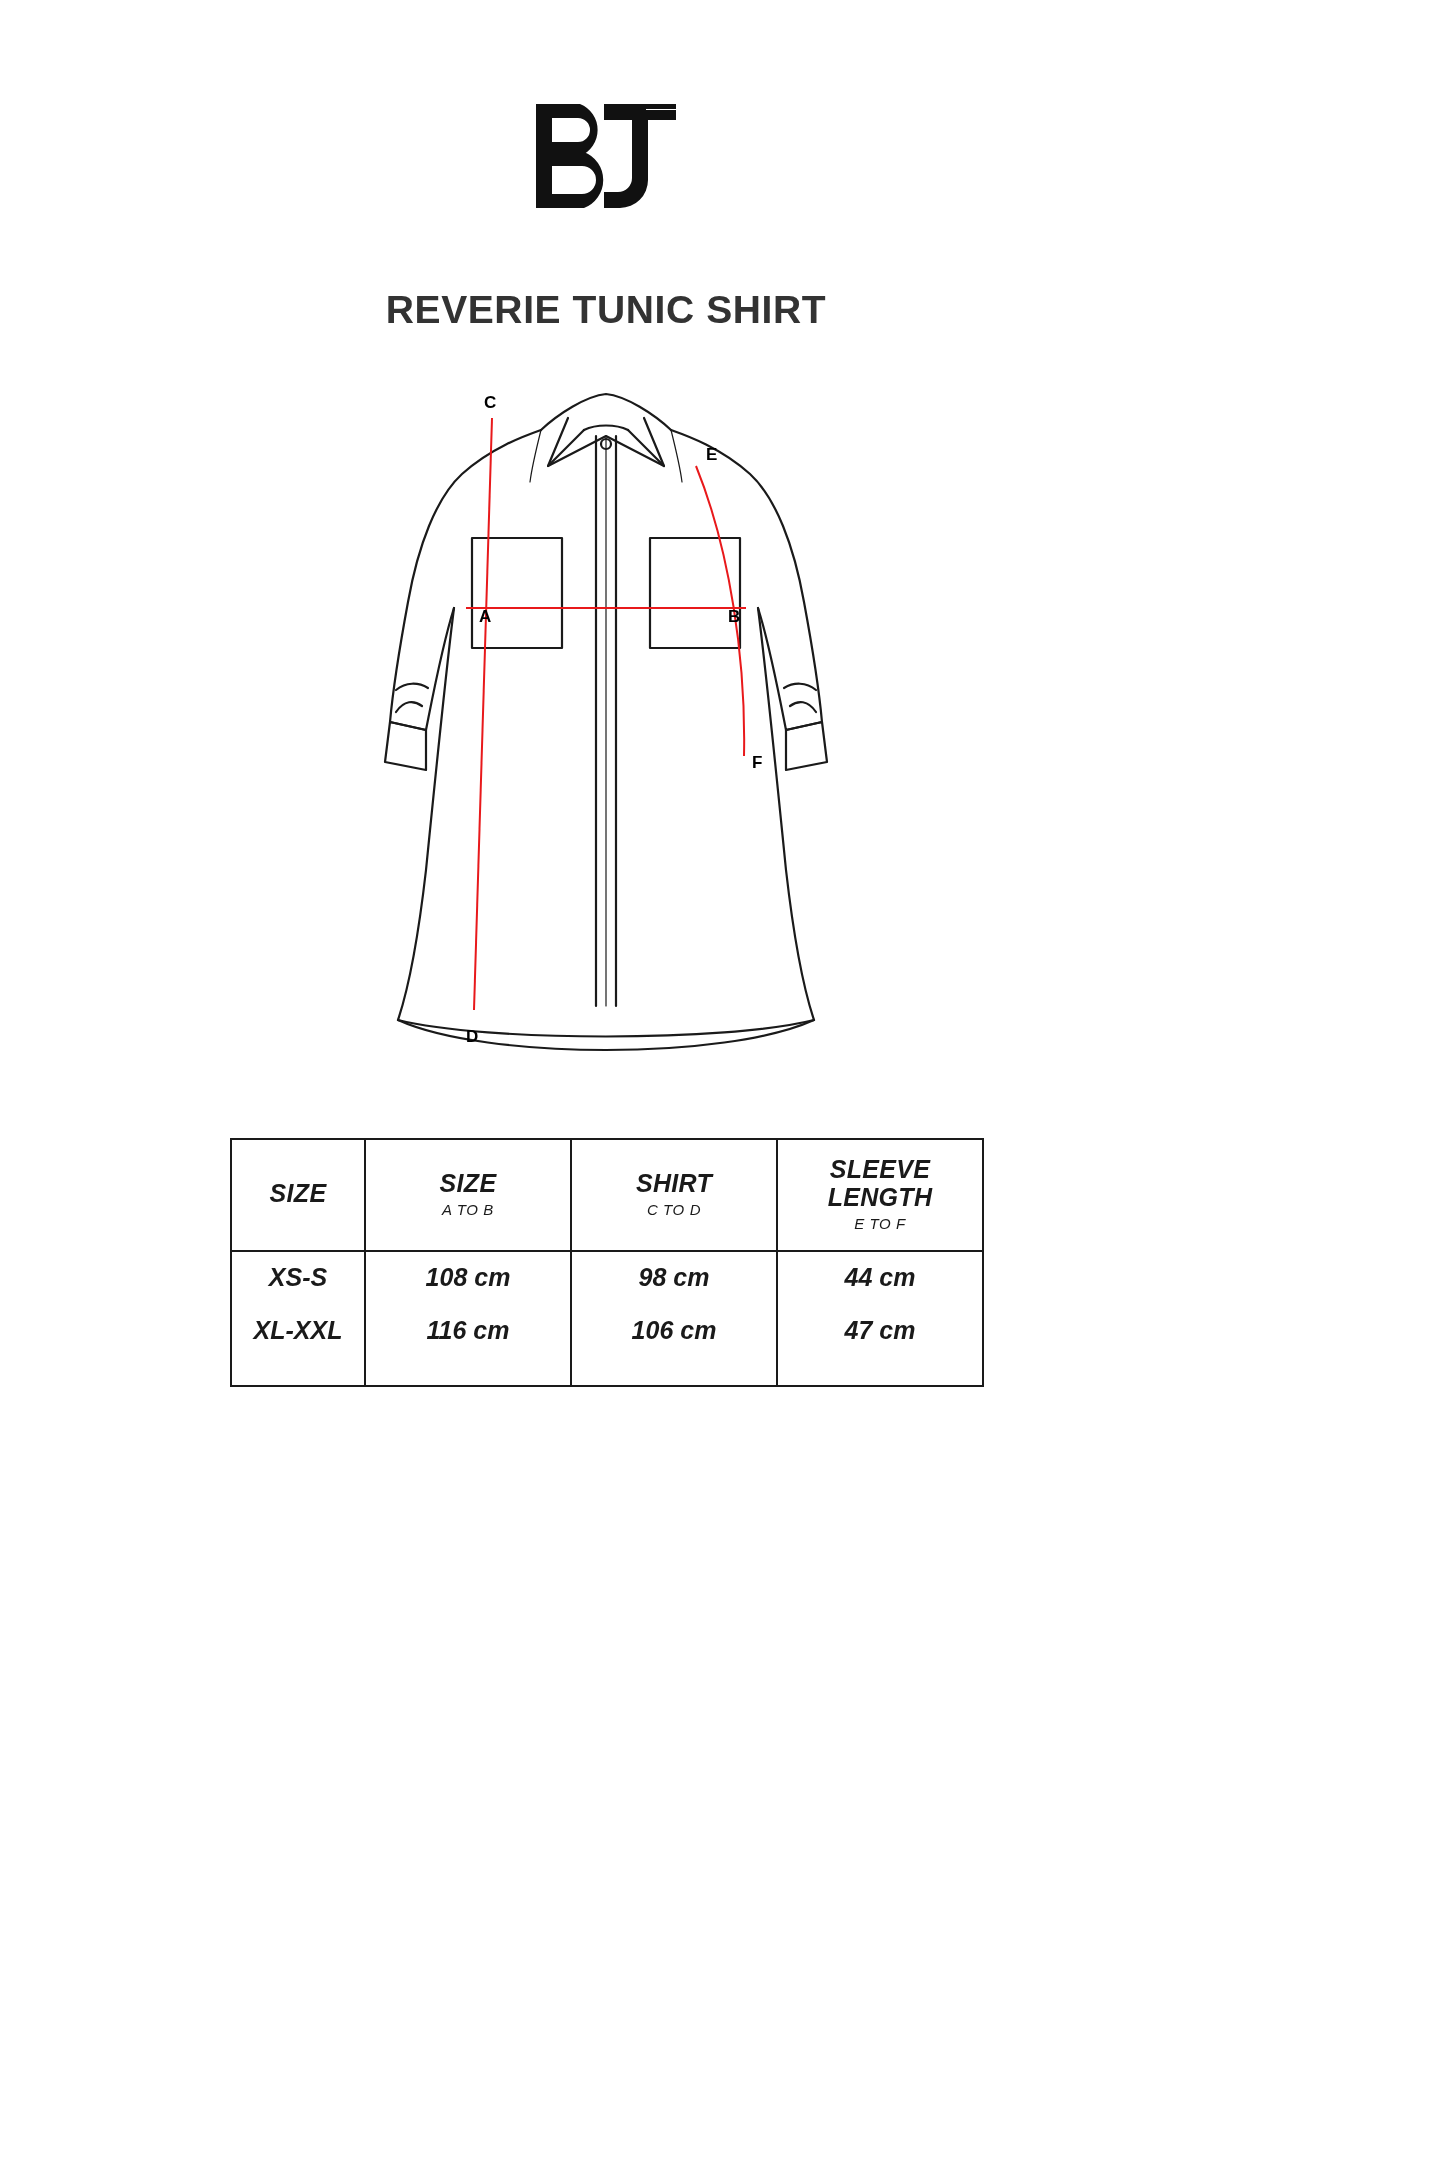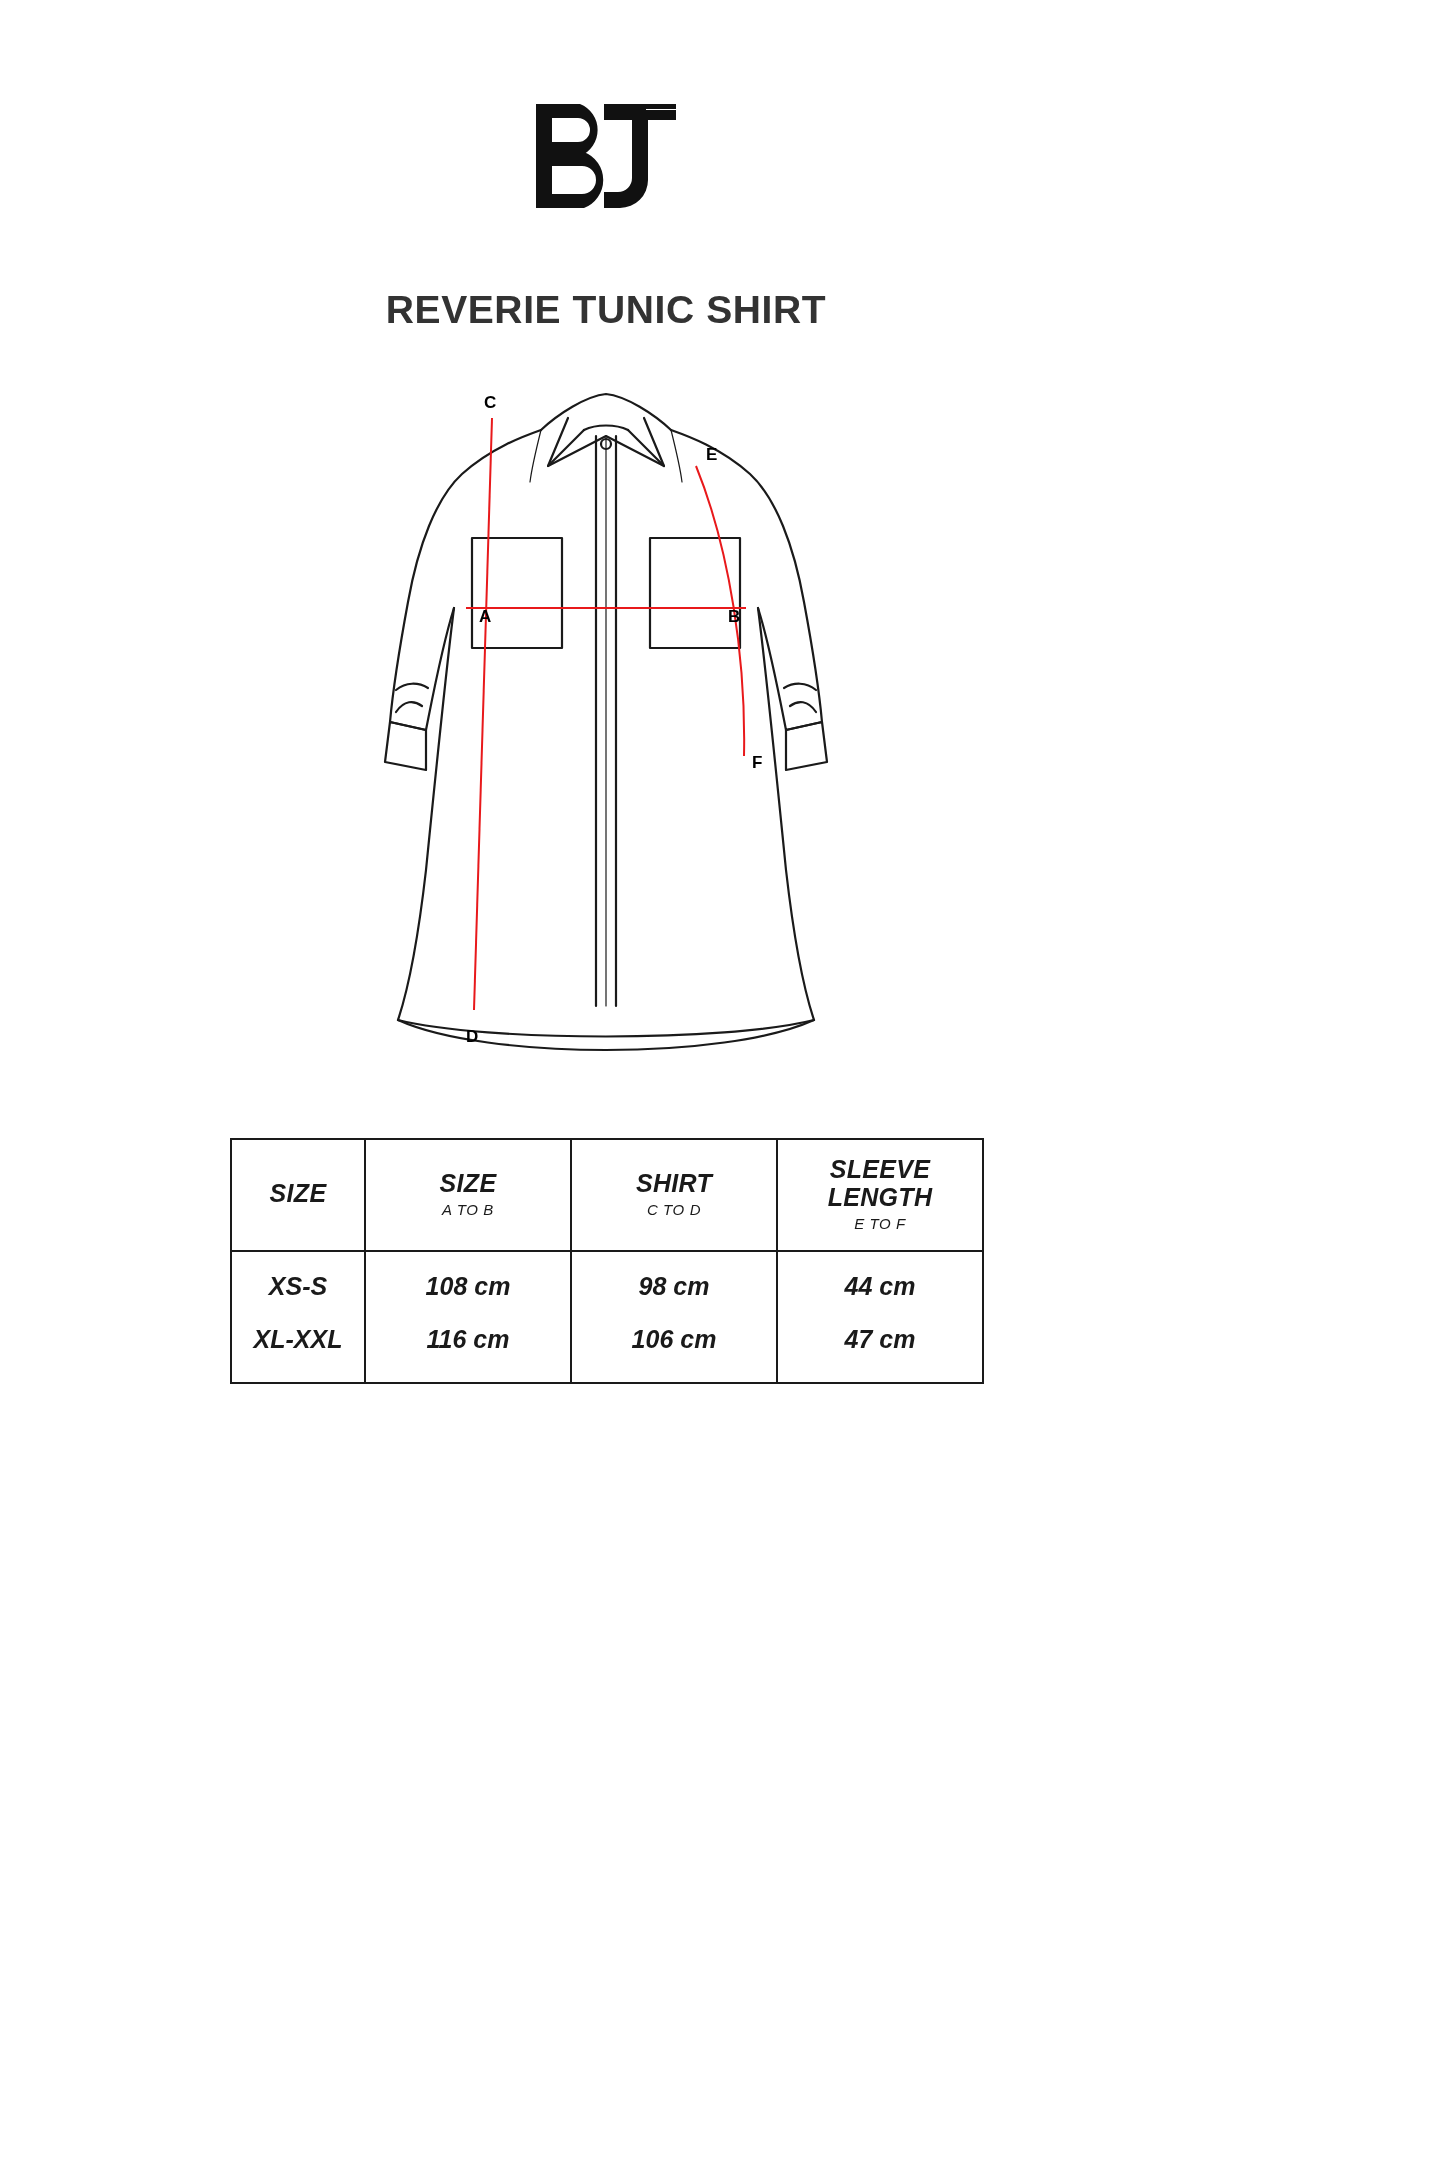--- a/index.html
+++ b/index.html
@@ -101,22 +101,22 @@
   }
   table.size-chart tbody td {
     font-size: 25px;
     font-weight: bold;
     padding: 12px 4px;
     border-left: 2px solid #1a1a1a;
     border-right: 2px solid #1a1a1a;
     border-top: none;
     border-bottom: none;
   }
-  table.size-chart tbody tr:first-child td { padding-top: 20px; }
-  table.size-chart tbody tr:last-child td { padding-bottom: 28px; }
+  table.size-chart tbody tr:first-child td { padding-top: 11px; }
+  table.size-chart tbody tr:last-child td { padding-bottom: 40px; }
   table.size-chart tbody { border-bottom: 2px solid #1a1a1a; }
   table.size-chart tbody tr:last-child td { border-bottom: 2px solid #1a1a1a; }
 
   
   .lbl {
     font-family: "Liberation Sans", sans-serif;
     font-size: 17px;
     font-weight: bold;
     fill: #000000;
   }

